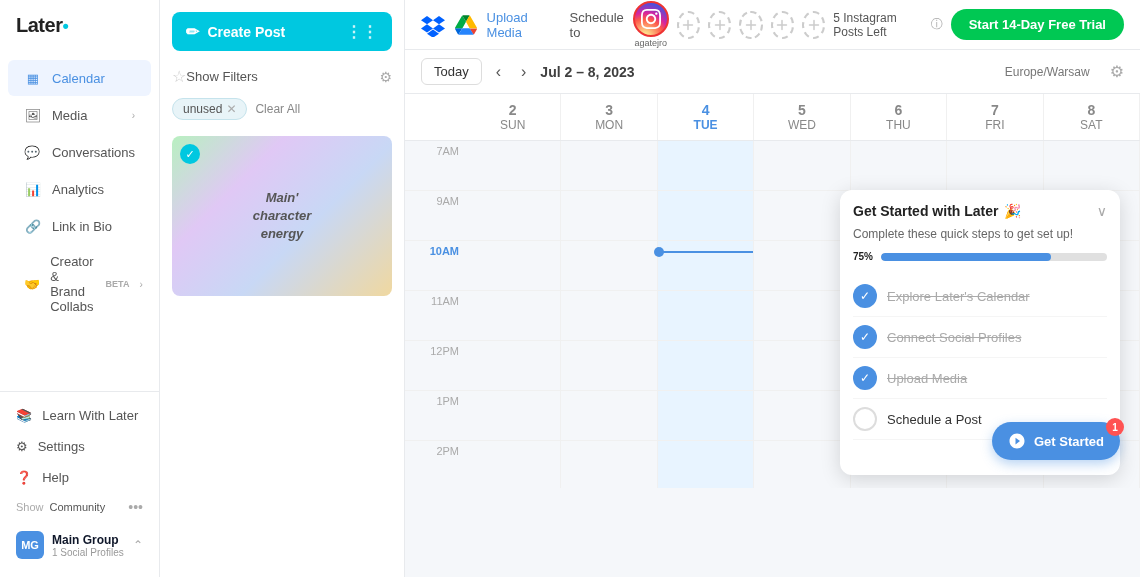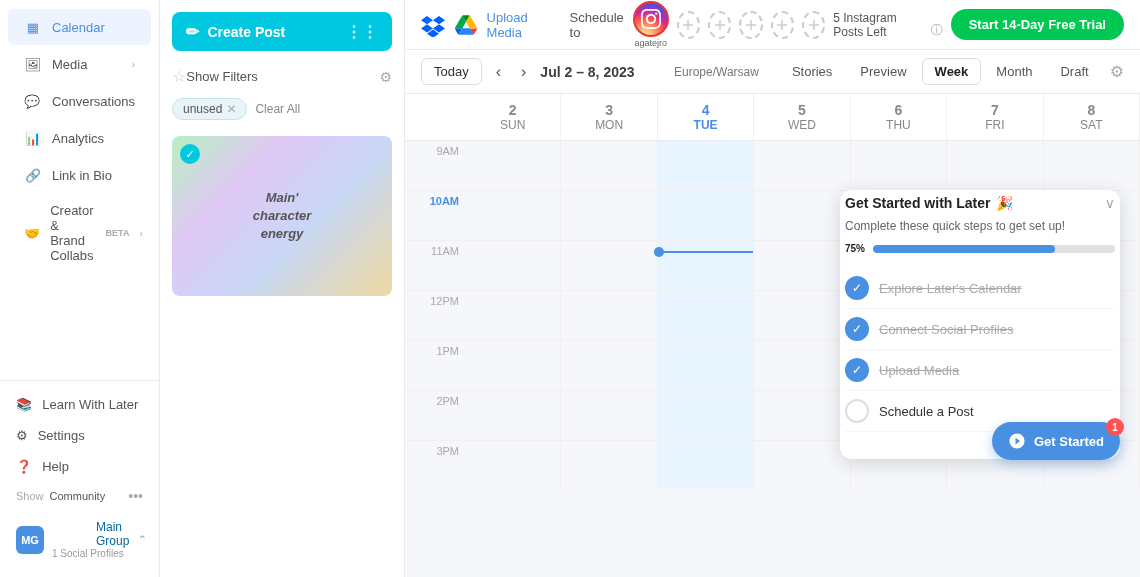--- a/index.html
+++ b/index.html
@@ -17,21 +17,21 @@
     .nav-item-beta { font-size: 9px; color: #aaa; font-weight: 600; margin-left: 2px; }
     .sidebar-bottom { padding: 8px 0; border-top: 1px solid #e8eaed; }
     .sidebar-bottom-item { display: flex; align-items: center; gap: 10px; padding: 8px 16px; cursor: pointer; color: #555; font-size: 13px; }
     .refer-row { display: flex; align-items: center; padding: 6px 16px; color: #aaa; font-size: 11px; }
     .refer-label { color: #aaa; font-size: 11px; margin-right: 6px; }
     .community-link { color: #555; font-size: 11px; flex: 1; }
     .dots-menu { margin-left: auto; color: #aaa; font-size: 14px; cursor: pointer; }
     .workspace-row { display: flex; align-items: center; padding: 10px 16px; gap: 8px; cursor: pointer; }
     .mg-avatar { width: 28px; height: 28px; background: #4A90E2; border-radius: 6px; display: flex; align-items: center; justify-content: center; color: #fff; font-size: 11px; font-weight: 700; flex-shrink: 0; }
     .workspace-info { flex: 1; }
-    .workspace-name { font-size: 12px; font-weight: 400; color: #0369a1; margin-left: 44px; }
+    .workspace-name { font-size: 12px; font-weight: 700; color: #0f172a; }
     .workspace-sub { font-size: 10px; color: #999; }
     .workspace-chevron { color: #aaa; font-size: 12px; }
 
     
     .media-panel { width: 245px; background: #fff; border-right: 1px solid #e8eaed; display: flex; flex-direction: column; height: 577px; flex-shrink: 0; }
     .media-panel-header { padding: 12px 12px 8px; }
     .create-post-btn { display: flex; align-items: center; justify-content: space-between; background: #00c8e0; color: #fff; border-radius: 8px; padding: 10px 14px; cursor: pointer; font-size: 14px; font-weight: 600; }
     .create-post-left { display: flex; align-items: center; gap: 8px; }
     .create-post-icon { font-size: 16px; }
     .grid-icon { font-size: 16px; color: #fff; opacity: 0.8; }
@@ -54,21 +54,21 @@
     .main-content { flex: 1; display: flex; flex-direction: column; height: 488px; overflow: hidden; }
     .top-bar { height: 50px; background: #fff; border-bottom: 1px solid #e8eaed; display: flex; align-items: center; padding: 0 16px; gap: 12px; flex-shrink: 0; }
     .upload-section { display: flex; align-items: center; gap: 8px; }
     .dropbox-icon { width: 28px; height: 28px; display: flex; align-items: center; justify-content: center; }
     .gdrive-icon { width: 28px; height: 28px; display: flex; align-items: center; justify-content: center; }
     .upload-media-btn { color: #4A90E2; font-size: 13px; font-weight: 500; cursor: pointer; }
     .schedule-section { display: flex; align-items: center; gap: 8px; margin-left: auto; }
     .schedule-to-text { color: #555; font-size: 13px; }
     .social-profile { position: relative; }
     .add-circle { width: 28px; height: 28px; border-radius: 50%; border: 2px dashed #ccc; display: flex; align-items: center; justify-content: center; color: #aaa; font-size: 16px; cursor: pointer; background: #fff; }
-    .posts-left { color: #555; font-size: 12px; display: flex; align-items: flex-end; gap: 4px; }
+    .posts-left { color: #555; font-size: 12px; display: flex; align-items: center; gap: 4px; }
     .info-icon { color: #aaa; font-size: 12px; }
     .trial-btn { background: #00c853; color: #fff; border: none; border-radius: 20px; padding: 8px 18px; font-size: 13px; font-weight: 600; cursor: pointer; white-space: nowrap; }
 
     
     .cal-header { background: #fff; border-bottom: 1px solid #e8eaed; display: flex; align-items: center; padding: 8px 16px; gap: 8px; flex-shrink: 0; }
     .today-btn { border: 1px solid #ddd; background: #fff; border-radius: 6px; padding: 5px 12px; font-size: 13px; cursor: pointer; color: #333; }
     .nav-arrow { background: none; border: none; font-size: 16px; color: #555; cursor: pointer; padding: 4px 6px; }
     .week-range { font-size: 14px; font-weight: 600; color: #404040; margin-right: auto; }
     .timezone { color: #777; font-size: 12px; margin-right: 12px; }
     .view-tabs { display: flex; gap: 2px; }
@@ -82,21 +82,21 @@
     .cal-day-header { padding: 8px 12px; text-align: center; font-size: 12px; color: #888; border-right: 1px solid #f0f0f0; }
     .cal-day-header.today { color: #4A90E2; font-weight: 700; }
     .time-cell { height: 50px; display: flex; align-items: flex-start; justify-content: flex-end; padding: 4px 6px 0 0; font-size: 11px; color: #aaa; border-bottom: 1px solid #f0f0f0; }
     .day-col { border-right: 1px solid #f0f0f0; position: relative; }
     .day-col.today-col { background: #e8f4ff; }
     .day-cell { height: 50px; border-bottom: 1px solid #f0f0f0; }
     .current-time-line { position: absolute; left: 0; right: 0; height: 2px; background: #4A90E2; z-index: 1; top: 110px; }
     .current-time-dot { position: absolute; left: -4px; top: -4px; width: 10px; height: 10px; background: #4A90E2; border-radius: 50%; }
 
     
-    .onboarding-card { position: absolute; right: 20px; top: 190px; width: 280px; background: #fff; border-radius: 12px; box-shadow: 0 4px 20px rgba(0,0,0,0.15); padding: 5px; z-index: 10; }
+    .onboarding-card { position: absolute; right: 20px; top: 190px; width: 280px; background: #fff; border-radius: 12px; box-shadow: 0 4px 20px rgba(0,0,0,0.15); padding: 13px; z-index: 10; }
     .onboarding-header { display: flex; align-items: center; justify-content: space-between; margin-bottom: 8px; }
     .onboarding-title { font-size: 14px; font-weight: 700; color: #222; display: flex; align-items: center; gap: 6px; }
     .onboarding-close { color: #aaa; cursor: pointer; font-size: 14px; }
     .onboarding-subtitle { font-size: 12px; color: #666; margin-bottom: 10px; }
     .progress-row { display: flex; align-items: center; gap: 8px; margin-bottom: 14px; }
     .progress-pct { font-size: 10px; font-weight: 600; color: #222; }
     .progress-bar-bg { flex: 1; height: 8px; background: #e0e0e0; border-radius: 4px; overflow: hidden; }
     .progress-bar-fill { height: 100%; background: #4A90E2; border-radius: 4px; width: 75%; }
     .checklist-item { display: flex; align-items: center; gap: 10px; padding: 8px 0; border-bottom: 1px solid #f5f5f5; }
     .checklist-item:last-child { border-bottom: none; }
@@ -111,20 +111,25 @@
     .get-started-fab { position: absolute; bottom: 28px; right: 20px; background: #4A90E2; color: #fff; border-radius: 24px; padding: 10px 16px; display: flex; align-items: center; gap: 8px; font-size: 13px; font-weight: 600; cursor: pointer; box-shadow: 0 4px 12px rgba(74,144,226,0.4); z-index: 11; }
     .fab-badge { position: absolute; top: -4px; right: -4px; width: 18px; height: 18px; background: #ff5252; border-radius: 50%; font-size: 10px; color: #fff; display: flex; align-items: center; justify-content: center; }
 
     
     .account-circle { width: 32px; height: 32px; border-radius: 50%; border: 2px solid #e33; background: #fff; overflow: hidden; position: relative; display: flex; align-items: center; justify-content: center; font-size: 11px; font-weight: 700; }
   </style>
 </head>
 <body>
 
 <div class="sidebar">
+  <div class="sidebar-logo">
+    <span class="logo-text">
+      <span style="color:#222">L</span><span style="color:#222">a</span><span style="color:#222">t</span><span style="color:#222">e</span><span style="color:#222">r</span><span style="color:#00c8e0; font-size:18px">•</span>
+    </span>
+  </div>
   <div class="sidebar-nav">
     <div class="nav-item active">
       <span class="nav-icon">▦</span>
       <span>Calendar</span>
     </div>
     <div class="nav-item">
       <span class="nav-icon">🖼</span>
       <span>Media</span>
       <span class="arrow">›</span>
     </div>
@@ -278,44 +283,38 @@
       <button class="trial-btn">Start 14-Day Free Trial</button>
     </div>
   </div>
 
   <div class="cal-header">
     <button class="today-btn">Today</button>
     <button class="nav-arrow">‹</button>
     <button class="nav-arrow">›</button>
     <span class="week-range">Jul 2 – 8, 2023</span>
     <span class="timezone">Europe/Warsaw</span>
-    <div class="view-tabs">
-      <div class="view-tab">Stories</div>
-      <div class="view-tab">Preview</div>
-      <div class="view-tab active">Week</div>
-      <div class="view-tab">Month</div>
-      <div class="view-tab">Draft</div>
-    </div>
     <span class="cal-settings-icon">⚙</span>
   </div>
 
   <div class="cal-grid">
     <div class="cal-days-header">
       <div style="padding:8px;"></div>
       <div class="cal-day-header"><span style="font-size:14px;font-weight:600;display:block;">2</span><span>SUN</span></div>
       <div class="cal-day-header"><span style="font-size:14px;font-weight:600;display:block;">3</span><span>MON</span></div>
       <div class="cal-day-header today"><span style="font-size:14px;font-weight:600;display:block;">4</span><span>TUE</span></div>
       <div class="cal-day-header"><span style="font-size:14px;font-weight:600;display:block;">5</span><span>WED</span></div>
       <div class="cal-day-header"><span style="font-size:14px;font-weight:600;display:block;">6</span><span>THU</span></div>
       <div class="cal-day-header"><span style="font-size:14px;font-weight:600;display:block;">7</span><span>FRI</span></div>
       <div class="cal-day-header"><span style="font-size:14px;font-weight:600;display:block;">8</span><span>SAT</span></div>
     </div>
     <div style="display:flex; flex:1;">
 
       <div style="width:60px;flex-shrink:0;">
+        <div class="time-cell">7AM</div>
         <div class="time-cell">9AM</div>
         <div class="time-cell" style="color:#4A90E2;font-weight:600;">10AM</div>
         <div class="time-cell">11AM</div>
         <div class="time-cell">12PM</div>
         <div class="time-cell">1PM</div>
         <div class="time-cell">2PM</div>
         <div class="time-cell">3PM</div>
 
       </div>
 

